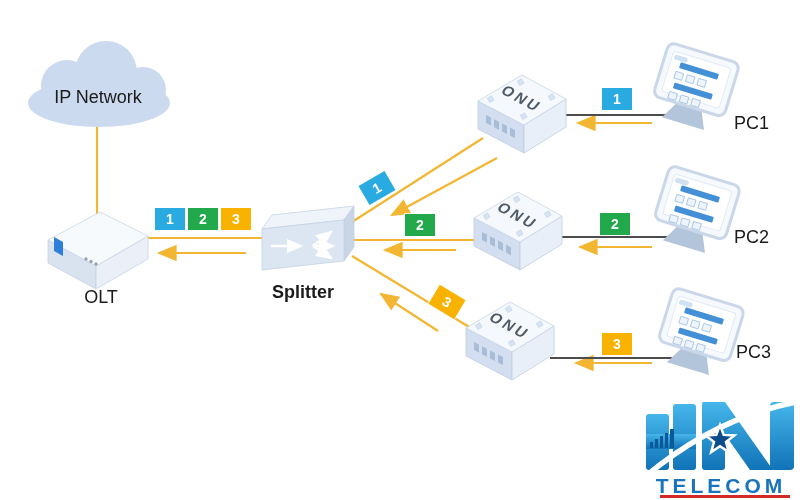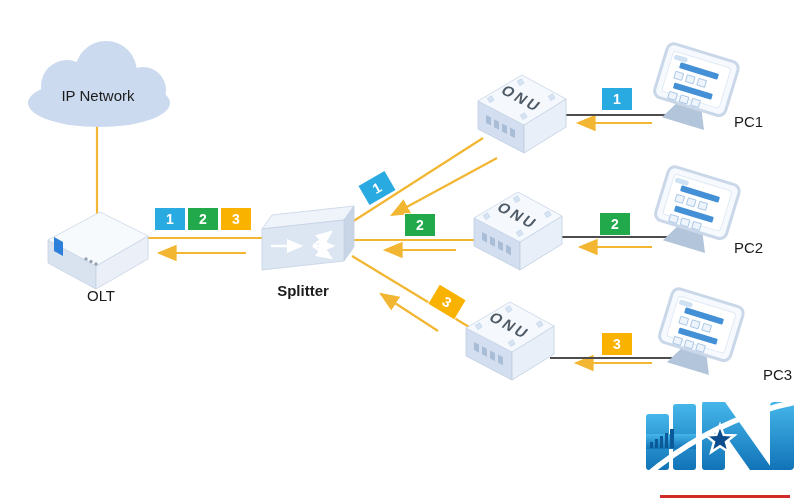--- a/index.html
+++ b/index.html
@@ -2,21 +2,21 @@
 <html><head>
 <meta charset="utf-8">
 <style>
   html,body{margin:0;padding:0;background:#fff;}
   #stage{
     position:relative;width:800px;height:500px;background:#ffffff;overflow:hidden;
     font-family:"Liberation Sans", sans-serif;
   }
   svg{position:absolute;left:0;top:0;}
   .lbl{
-    position:absolute;color:#1b1b1b;font-size:15px;font-weight:500;
+    position:absolute;color:#1b1b1b;font-size:18px;font-weight:500;
     text-align:center;white-space:nowrap;
   }
   .onu-lbl{
     position:absolute;width:70px;text-align:center;color:#4e5a66;
     font-size:15px;font-weight:700;letter-spacing:3px;
     transform:rotate(28deg) skewX(-12deg);
   }
   .packet{
     position:absolute;width:30px;height:22px;display:flex;align-items:center;
     justify-content:center;color:#fff;font-weight:bold;font-size:14px;
@@ -170,34 +170,35 @@
         <rect x="24" y="31" width="4" height="19"></rect>
       </g>
       <path d="M74,27 L77.7,36.9 L88.3,37.4 L80,43.9 L82.8,54.1 L74,48.3 L65.2,54.1 L68,43.9 L59.7,37.4 L70.3,36.9 Z" fill="#0B4C8C" stroke="#FFFFFF" stroke-width="2.5"></path>
     </g>
   </svg>
 
   <div class="lbl" style="left:48px;top:87px;width:100px;">IP Network</div>
   <div class="lbl" style="left:71px;top:287px;width:60px;">OLT</div>
   <div class="lbl" style="left:263px;top:282px;width:80px;font-weight:bold;">Splitter</div>
   <div class="lbl" style="left:734px;top:113px;">PC1</div>
-  <div class="lbl" style="left:734px;top:227px;margin-top:12px;">PC2</div>
-  <div class="lbl" style="left:736px;top:366px;margin-left:27px;">PC3</div>
+  <div class="lbl" style="left:734px;top:227px;">PC2</div>
+  <div class="lbl" style="left:736px;top:342px;">PC3</div>
 
   <div class="onu-lbl" style="left:487px;top:90px;">ONU</div>
   <div class="onu-lbl" style="left:483px;top:207px;">ONU</div>
   <div class="onu-lbl" style="left:475px;top:317px;">ONU</div>
 
   <div class="packet pk-blue" style="left:155px;top:208px;">1</div>
   <div class="packet pk-green" style="left:188px;top:208px;">2</div>
   <div class="packet pk-yellow" style="left:221px;top:208px;">3</div>
 
   <div class="packet pk-blue rot-l" style="left:362px;top:177px;">1</div>
   <div class="packet pk-green" style="left:405px;top:214px;">2</div>
   <div class="packet pk-yellow rot-r" style="left:432px;top:291px;">3</div>
 
   <div class="packet pk-blue" style="left:602px;top:88px;">1</div>
   <div class="packet pk-green" style="left:600px;top:213px;">2</div>
   <div class="packet pk-yellow" style="left:602px;top:333px;">3</div>
 
+  <div id="logo-text">TELECOM</div>
   <div id="logo-underline"></div>
 
 </div>
 
 </body></html>

